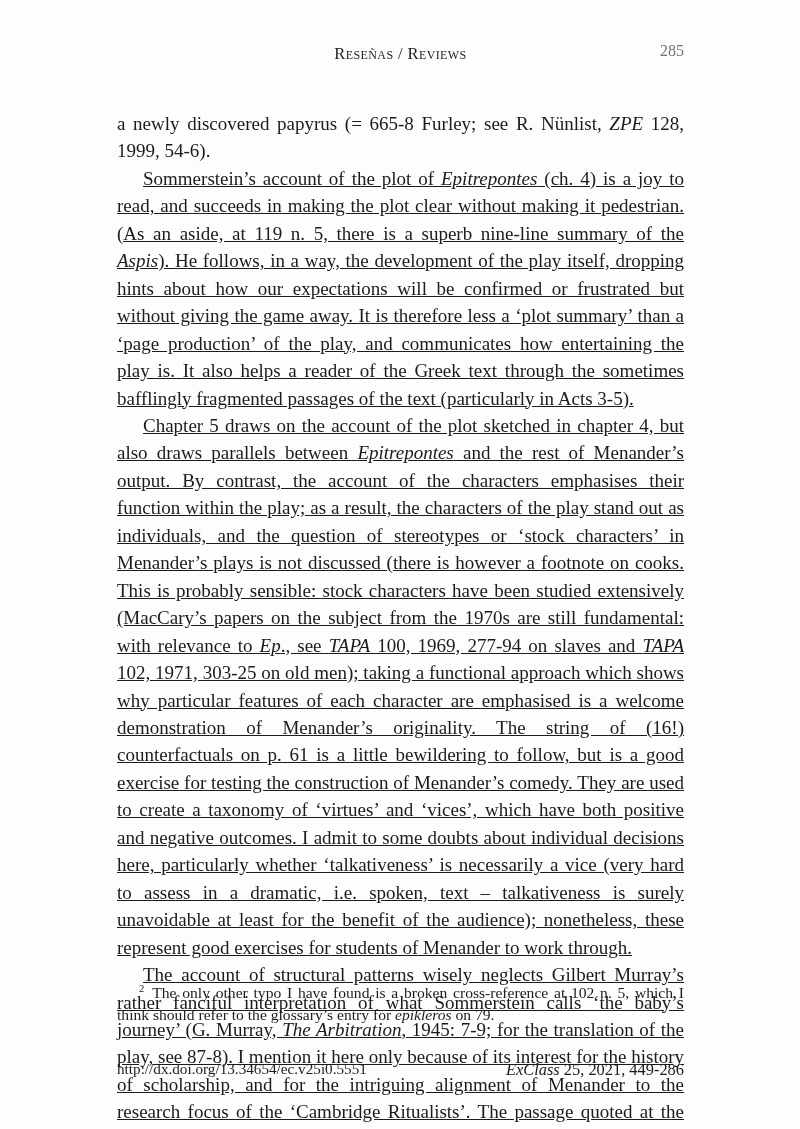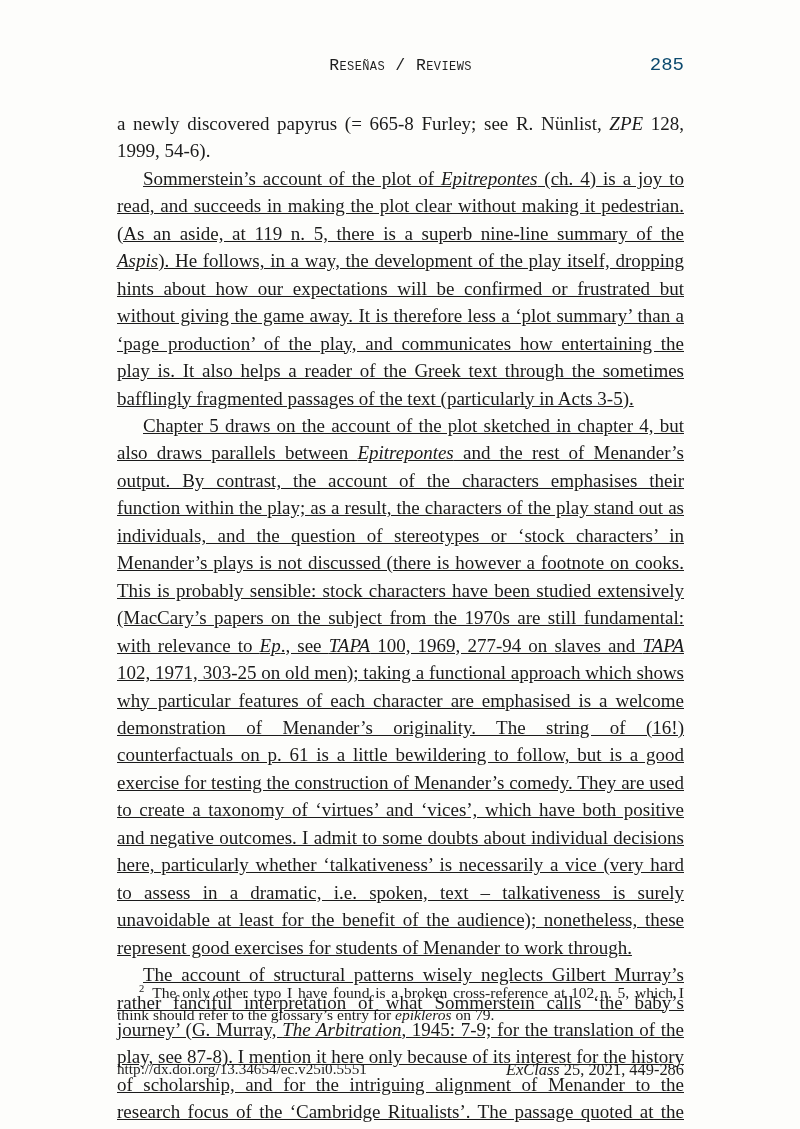--- a/index.html
+++ b/index.html
@@ -16,41 +16,40 @@
     overflow: hidden;
     font-family: "Liberation Serif", "DejaVu Serif", serif;
     color: #1b1b1b;
   }
 
   
   .running-head {
     position: absolute;
     left: 117px;
     right: 116px;
-    top: 56px;
+    top: 44px;
     height: 22px;
-    font-family: Liberation Mono, monospace;
   }
   .running-head-title {
     position: absolute;
     left: 0;
     right: 0;
     text-align: center;
     font-size: 16.5px;
     font-variant: small-caps;
     letter-spacing: 0.4px;
     color: #1e1e1e;
     white-space: nowrap;
   }
   .running-head-folio {
     position: absolute;
     right: 0;
     top: -2px;
-    font-size: 19px;
-    color: #0c4a6e;
+    font-size: 16px;
+    color: #737373;
     text-align: right;
   }
 
   
   .textblock {
     position: absolute;
     left: 117px;
     width: 567px;
     top: 110px;
   }

